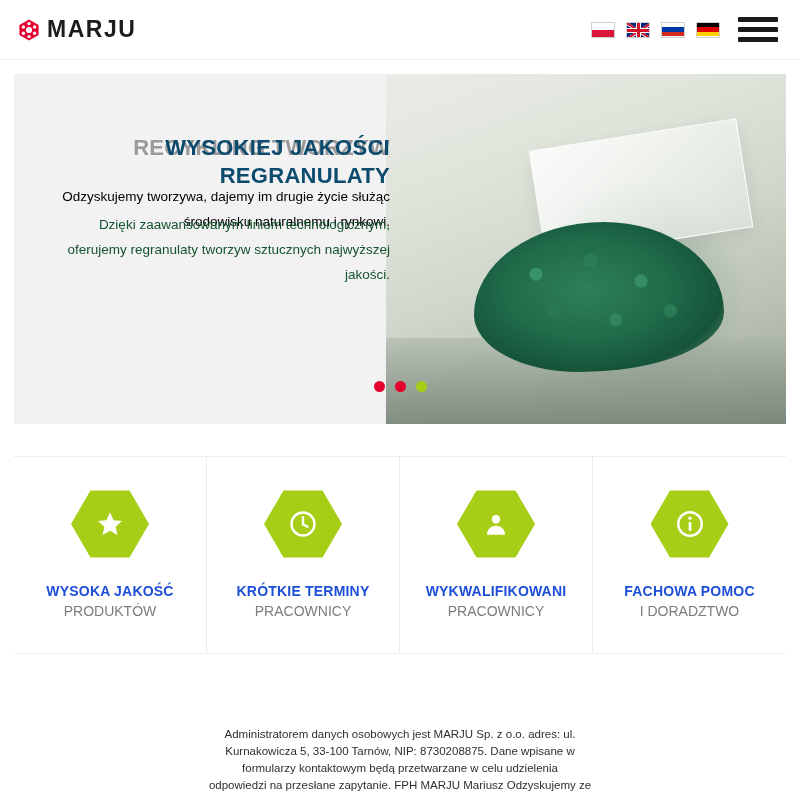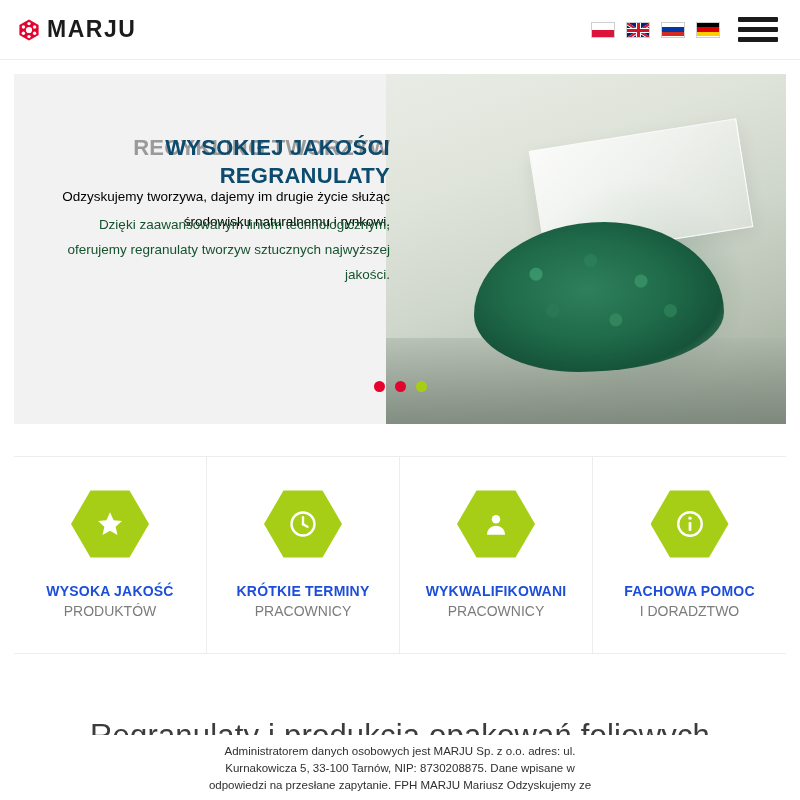--- a/index.html
+++ b/index.html
@@ -328,16 +328,17 @@
       <div class="t2">I DORADZTWO</div>
     </div>
 
   </div>
 
   <div class="bottom-heading">Regranulaty i produkcja opakowań foliowych</div>
 
   <div class="rodo">
     <span class="line">Administratorem danych osobowych jest MARJU Sp. z o.o. adres: ul.</span>
     <span class="line">Kurnakowicza 5, 33-100 Tarnów, NIP: 8730208875. Dane wpisane w</span>
+    <span class="line">formularzy kontaktowym będą przetwarzane w celu udzielenia</span>
     <span class="line">odpowiedzi na przesłane zapytanie. FPH MARJU Mariusz Odzyskujemy ze</span>
   </div>
 
 </div>
 
 </body></html>

